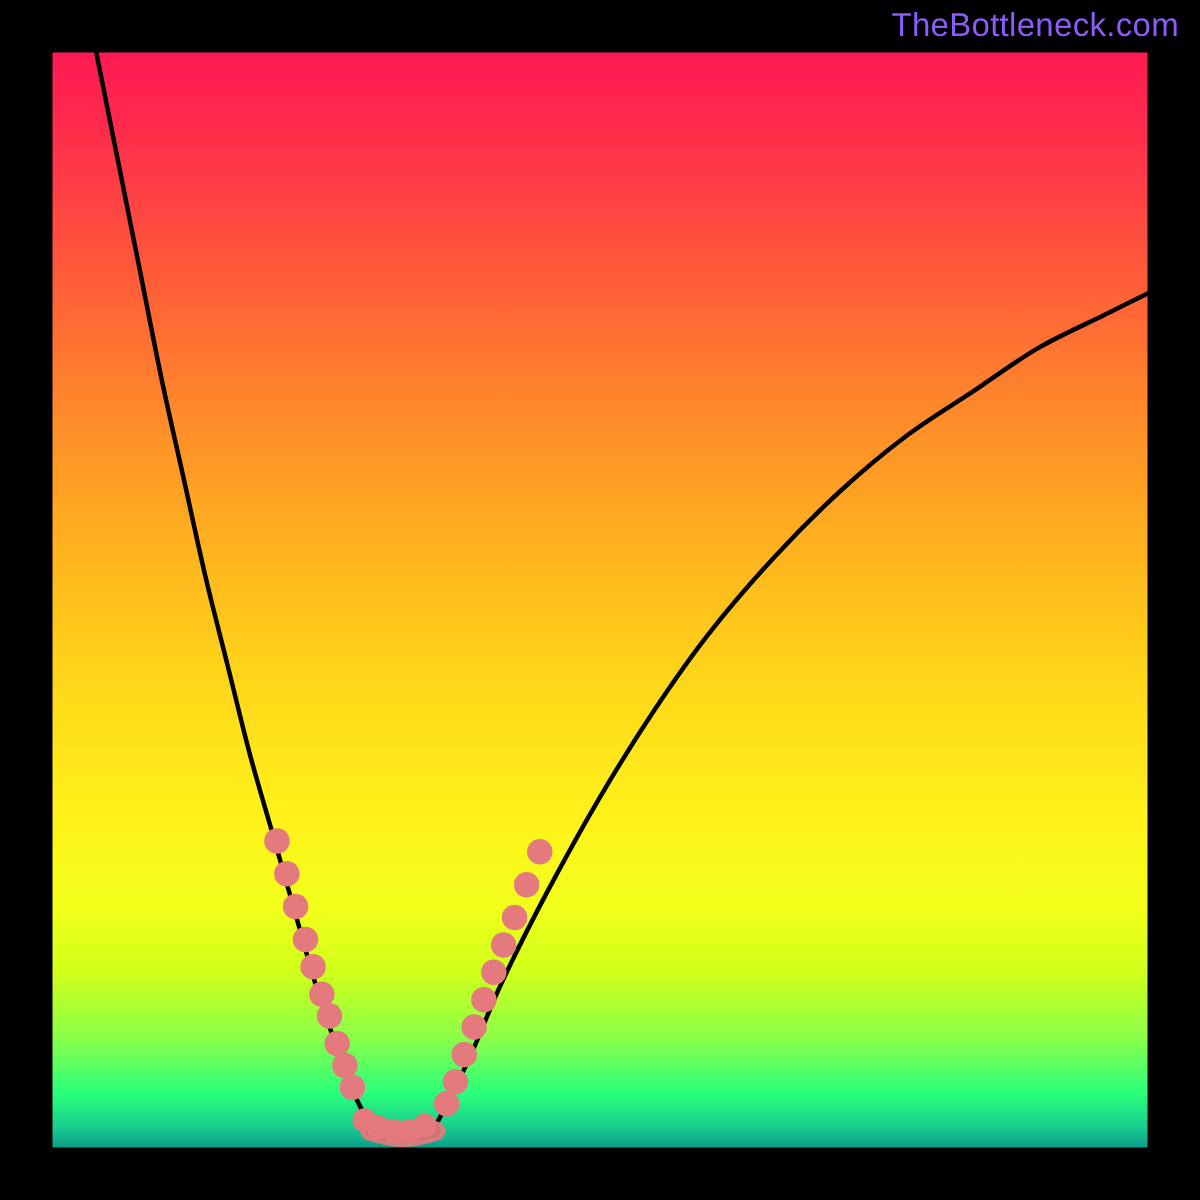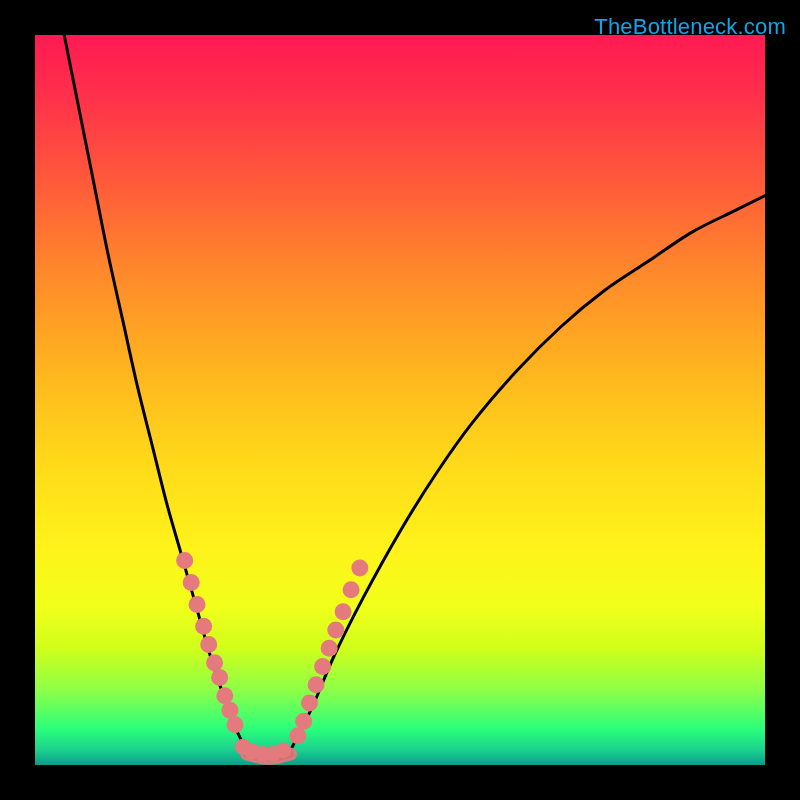--- a/index.html
+++ b/index.html
@@ -27,23 +27,23 @@
       #f2ff1a 78%,
       #d0ff1a 84%,
       #8aff4a 90%,
       #2bff7a 95%,
       #1bd08f 98%,
       #0b9d8a 100%
     );
   }
   .attr {
     position: absolute;
-    top: 14px;
+    top: 4px;
     right: 14px;
-    color: #0ea5e9;
+    color: #8b5cf6;
     font-size: 22px;
     font-weight: 500;
     letter-spacing: 0.2px;
   }
   svg.curves {
     position: absolute;
     left: 0; top: 0;
     width: 100%; height: 100%;
     overflow: visible;
   }

